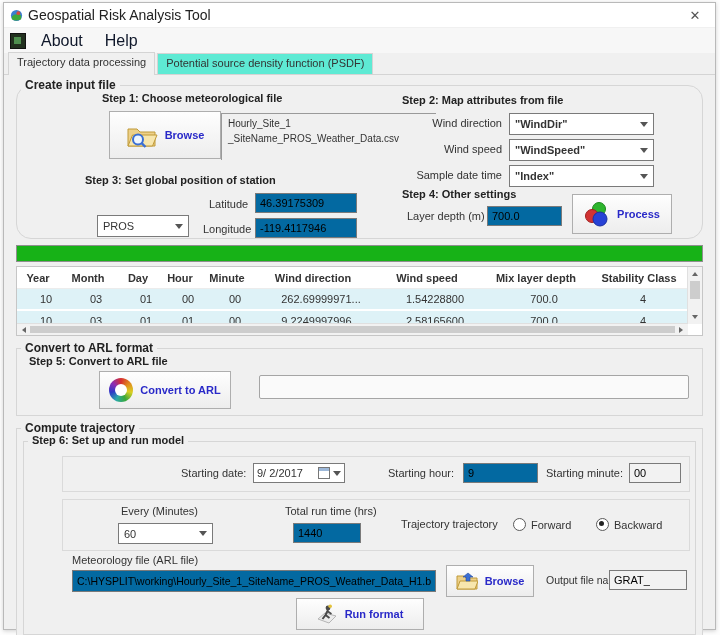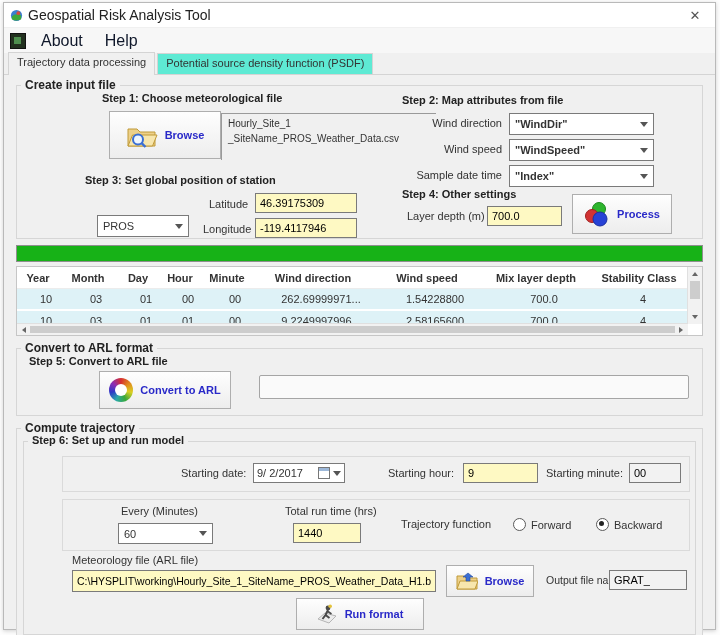--- a/index.html
+++ b/index.html
@@ -20,26 +20,26 @@
   
   .tabstrip{display:flex;align-items:flex-end;padding:0 0 0 4px;height:21px;border-bottom:1px solid #d4d4d4;}
   .tab{font-size:11px;padding:3px 8px 3px 8px;border:1px solid #d4d4d4;border-bottom:none;background:#5eead4;color:#333;margin-right:2px;height:14px;}
   .tab.active{background:#f0f0f0;position:relative;top:1px;height:16px;padding-top:3px;}
   
   .content{padding:0 12px;}
   .grp{position:relative;border:1px solid #d6d6d6;background:#f0f0f0;}
   .grp-label{position:absolute;top:-8px;left:4px;background:#f0f0f0;padding:0 4px;font-weight:bold;font-size:12px;color:#222;}
   .step-title{font-weight:bold;font-size:11px;color:#222;position:absolute;white-space:nowrap;}
   .lbl{position:absolute;white-space:nowrap;color:#333;}
-  .tb{position:absolute;border:1px solid #7a7a7a;background:#fef9c3;font-family:"Liberation Sans",sans-serif;font-size:11px;padding:1px 4px;box-sizing:border-box;height:20px;}
+  .tb{position:absolute;border:1px solid #7a7a7a;background:#0369a1;font-family:"Liberation Sans",sans-serif;font-size:11px;padding:1px 4px;box-sizing:border-box;height:20px;}
   .combo{position:absolute;border:1px solid #7a7a7a;background:#fff;display:flex;align-items:center;justify-content:space-between;padding:0 5px;box-sizing:border-box;height:22px;}
   .combo .arrow{width:0;height:0;border-left:4px solid transparent;border-right:4px solid transparent;border-top:5px solid #555;}
   .btn{border:1px solid #aeaeae;background:linear-gradient(#fefefe,#ededed);display:flex;align-items:center;justify-content:center;gap:7px;color:#2929c8;font-weight:bold;box-sizing:border-box;}
   
-  #create{margin-top:10px;height:152px;}
+  #create{margin-top:10px;height:152px;border-radius:15px;}
   
   .progress{margin-top:6px;height:17px;border:1px solid #8f8f8f;background:#fff;box-sizing:border-box;}
   .progress .fill{height:100%;width:100%;background:#17b217;}
   
   .table-wrap{position:relative;margin-top:4px;height:70px;border:1px solid #c6c6c6;background:#fff;box-sizing:border-box;}
   .tgrid{display:grid;grid-template-columns:42px 58px 42px 42px 52px 120px 108px 110px 1fr;}
   .thead{font-weight:bold;font-size:11px;height:21px;border-bottom:1px solid #ececec;margin-right:15px;}
   .thead > div{display:flex;align-items:center;justify-content:center;white-space:nowrap;}
   .trow{height:20px;background:#def2f7;border-bottom:2px solid #fff;margin-right:15px;padding-left:8px;}
   .trow > div{display:flex;align-items:center;justify-content:center;font-size:11px;white-space:nowrap;}
@@ -247,21 +247,21 @@
         </div>
 
         <div class="subpanel" style="left:38px;top:57px;width:626px;height:50px;">
           <div class="lbl" style="left:58px;top:5px;text-align:right;">Every (Minutes)</div>
           <div class="combo" style="left:55px;top:23px;width:95px;height:21px;">
             <span>60</span>
               <span class="arrow"></span>
           </div>
           <div class="lbl" style="left:222px;top:5px;">Total run time (hrs)</div>
           <input class="tb" style="left: 230px; top: 23px; width: 68px;" value="1440">
-          <div class="lbl" style="left:338px;top:18px;">Trajectory function</div>
+          <div class="lbl" style="left:338px;top:18px;">Trajectory trajectory</div>
           <div class="lbl" style="left:450px;top:18px;">
             <span class="radio"></span><span>Forward</span>
           </div>
           <div class="lbl" style="left:533px;top:18px;">
             <span class="radio checked"></span><span>Backward</span>
           </div>
         </div>
 
         <div class="lbl" style="left:48px;top:112px;">Meteorology file (ARL file)</div>
         <input class="tb" style="left: 48px; top: 128px; width: 364px; height: 22px; font-size: 10.5px;" value="C:\HYSPLIT\working\Hourly_Site_1_SiteName_PROS_Weather_Data_H1.bin">

